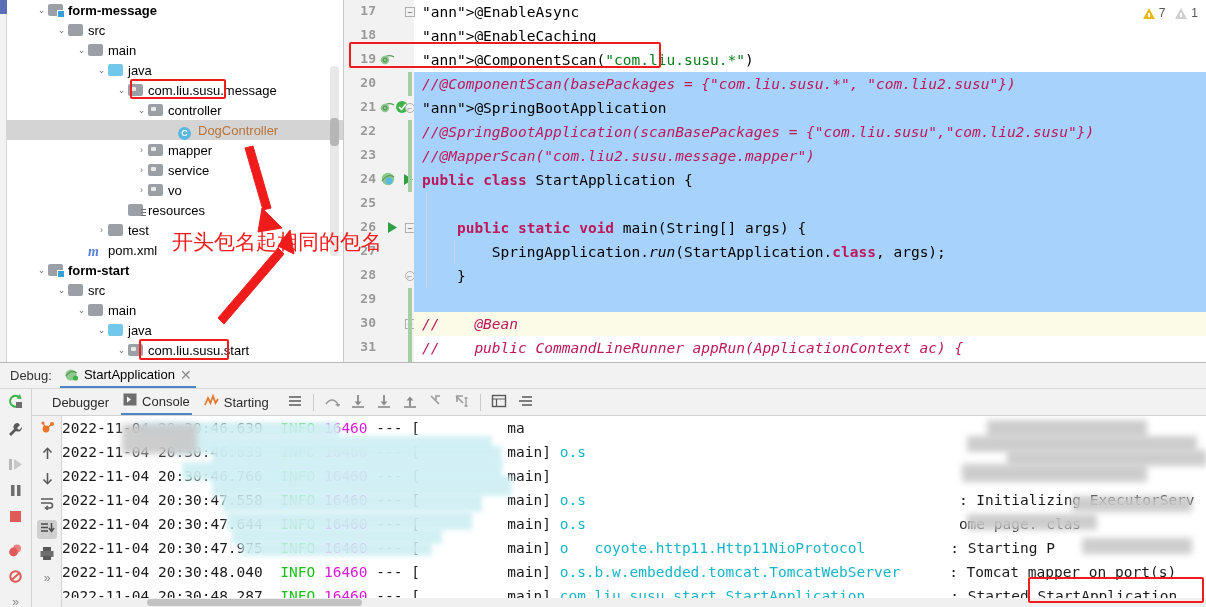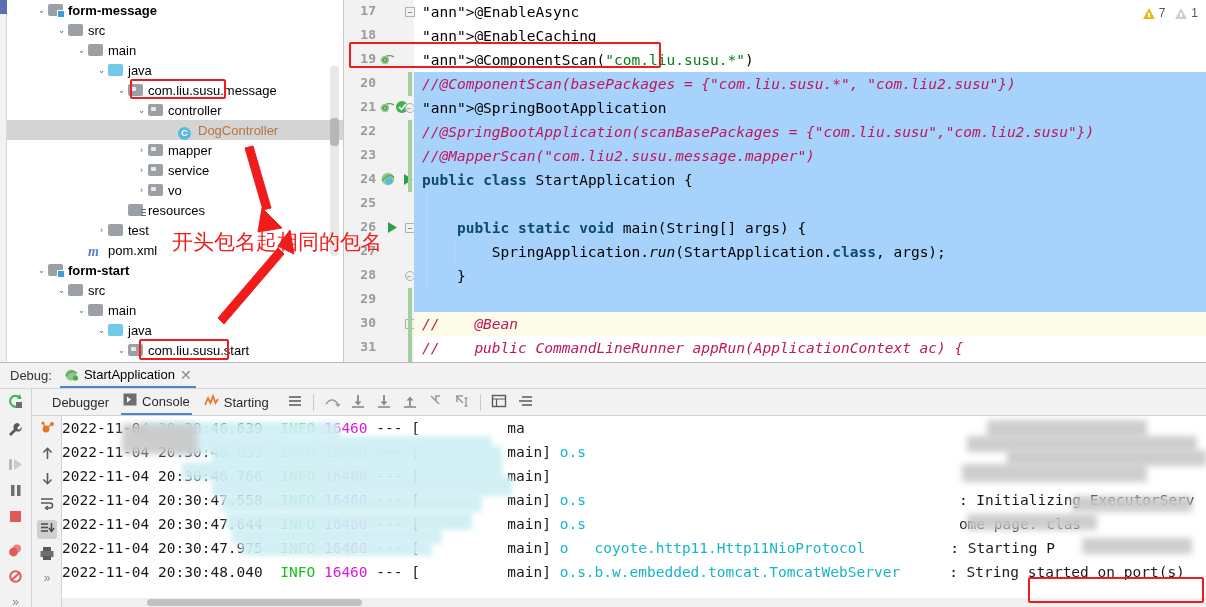--- a/index.html
+++ b/index.html
@@ -53,21 +53,21 @@
           font-family:"DejaVu Sans Mono", monospace; }
   .gico { position:absolute; top:4px; }
   .fold { position:absolute; right:3px; top:7px; width:10px; height:10px; border:1px solid #b0b0b0; color:#8a8a8a;
           font-size:9px; line-height:8px; text-align:center; background:#f2f2f2; }
   .fold.round { border-radius:50%; }
   .codearea { position:absolute; left:70px; top:0; right:0; height:362px; }
   .cline { position:absolute; left:0; right:0; height:24px; white-space:pre;
            font-family:"DejaVu Sans Mono", monospace; font-size:14.5px; line-height:24px; padding-left:8px; }
   .cline.sel { background:#a6d2fb; }
   .cline.warn { background:#fbfbe8; }
-  .k { color:#0c4a6e; font-weight:bold; }
+  .k { color:#be185d; font-weight:bold; }
   .str { color:#067d17; }
   .cm { color:#be185d; font-style:italic; }
   .it { font-style:italic; }
   .chg-green { position:absolute; left:64px; width:4px; background:#a3cfa3; }
   .vline { position:absolute; width:1px; background:#c8d8ea; }
 
   .warnbox { position:absolute; right:8px; top:6px; display:flex; align-items:center; gap:4px; font-size:12px; color:#555;}
   .tri { width:0;height:0;border-left:6px solid transparent;border-right:6px solid transparent; position:relative;}
   .tri.y { border-bottom:11px solid #e8bb1a; }
   .tri.g { border-bottom:11px solid #cfcfcf; }
@@ -590,21 +590,22 @@
         <svg width="16" height="15" viewBox="0 0 16 15">
             <rect x="4" y="1" width="8" height="4" fill="#5a5a5a"></rect>
             <rect x="1.5" y="5" width="13" height="6" fill="#6e6e6e"></rect>
             <rect x="4" y="10" width="8" height="4" fill="#5a5a5a"></rect>
           </svg>
       </span>
       <span style="color:#8a8a8a;font-size:12px;">»</span>
     </div>
 
     <div class="console" id="console">
-        <div class="logline" style="top: 144px;"><span class="ts">2022-11-04 20:30:48.040</span>  <span class="info">INFO</span> <span class="pid">16460</span> <span class="dash">---</span> <span class="thr">[          main]</span> <span class="logger">o.s.b.w.embedded.tomcat.TomcatWebServer</span><span class="msg" style="margin-left:49px">: String started on port(s)</span></div>
+        <div class="logline" style="top: 168px;"><span class="ts">2022-11-04 20:30:48.287</span>  <span class="info">INFO</span> <span class="pid">16460</span> <span class="dash">---</span> <span class="thr">[          main]</span> <span class="logger">com.liu.susu.start.StartApplication</span><span class="msg" style="margin-left:85px">: Started StartApplication</span></div>
+        <div class="logline" style="top: 144px;"><span class="ts">2022-11-04 20:30:48.040</span>  <span class="info">INFO</span> <span class="pid">16460</span> <span class="dash">---</span> <span class="thr">[          main]</span> <span class="logger">o.s.b.w.embedded.tomcat.TomcatWebServer</span><span class="msg" style="margin-left:49px">: Tomcat mapper on port(s)</span></div>
         <div class="logline" style="top: 120px;"><span class="ts">2022-11-04 20:30:47.975</span>  <span class="info">INFO</span> <span class="pid">16460</span> <span class="dash">---</span> <span class="thr">[          main]</span> <span class="logger">o   coyote.http11.Http11NioProtocol</span><span class="msg" style="margin-left:85px">: Starting P</span></div>
         <div class="logline" style="top: 96px;"><span class="ts">2022-11-04 20:30:47.644</span>  <span class="info">INFO</span> <span class="pid">16460</span> <span class="dash">---</span> <span class="thr">[          main]</span> <span class="logger">o.s</span><span class="msg" style="margin-left:373px">ome page. clas</span></div>
         <div class="logline" style="top: 72px;"><span class="ts">2022-11-04 20:30:47.558</span>  <span class="info">INFO</span> <span class="pid">16460</span> <span class="dash">---</span> <span class="thr">[          main]</span> <span class="logger">o.s</span><span class="msg" style="margin-left:373px">: Initializing ExecutorServ</span></div>
         <div class="logline" style="top: 48px;"><span class="ts">2022-11-04 20:30:46.766</span>  <span class="info">INFO</span> <span class="pid">16460</span> <span class="dash">---</span> <span class="thr">[          main]</span> <span class="logger"></span><span class="msg" style="margin-left:400px"></span></div>
         <div class="logline" style="top: 24px;"><span class="ts">2022-11-04 20:30:46.639</span>  <span class="info">INFO</span> <span class="pid">16460</span> <span class="dash">---</span> <span class="thr">[          main]</span> <span class="logger">o.s</span><span class="msg" style="margin-left:373px"></span></div>
         <div class="logline" style="top: 0px;"><span class="ts">2022-11-04 20:30:46.639</span>  <span class="info">INFO</span> <span class="pid">16460</span> <span class="dash">---</span> <span class="thr">[          ma</span> <span class="logger"></span><span class="msg" style="margin-left:400px"></span></div>
 
       <div class="blur-c" style="left:78px; top:6px; width:200px; height:16px;"></div>
       <div class="blur-c" style="left:110px; top:20px; width:320px; height:18px;"></div>
       <div class="blur-c" style="left:150px; top:30px; width:290px; height:20px;"></div>

